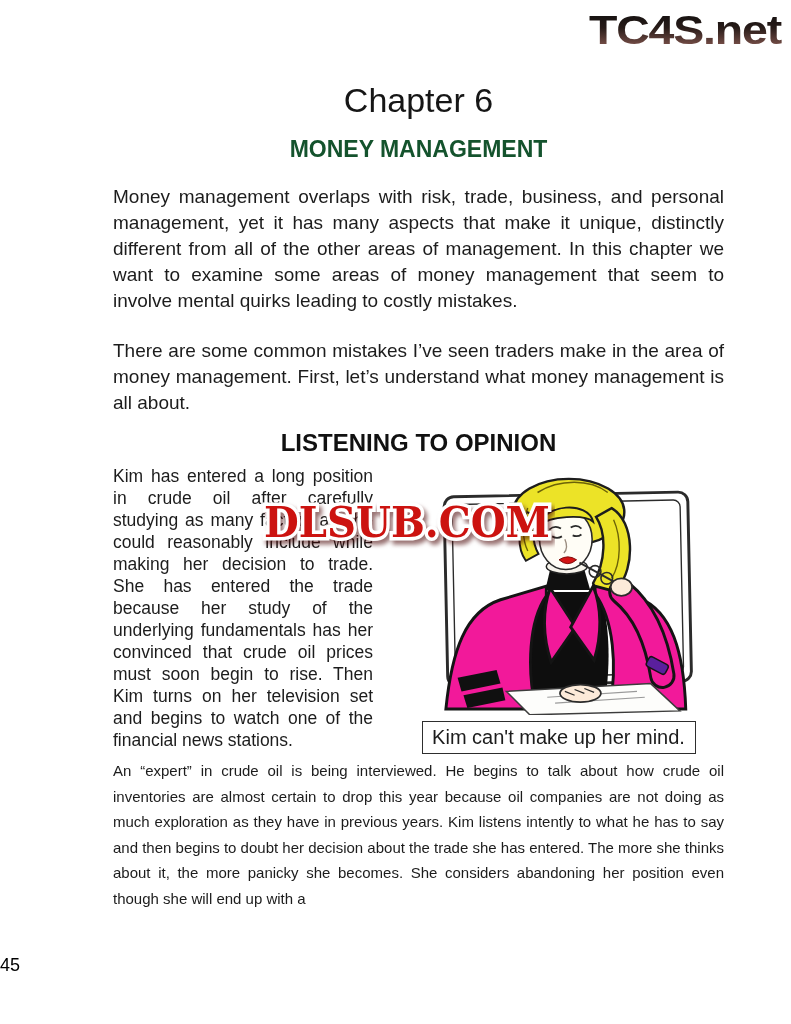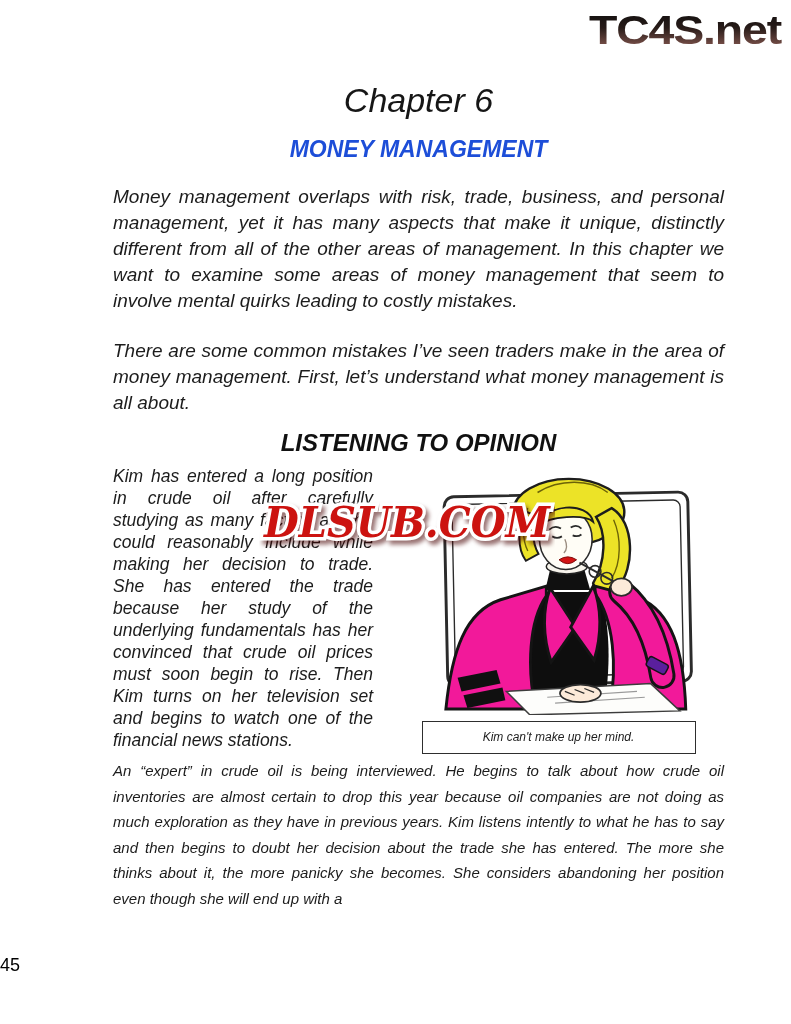--- a/index.html
+++ b/index.html
@@ -4,32 +4,32 @@
 <style>
   html,body{margin:0;padding:0;background:#ffffff;}
   .page{
     position:relative;
     width:791px;height:1024px;
     background:#ffffff;
     font-family:"Liberation Sans",sans-serif;
     color:#1c1c1c;
     overflow:hidden;
   }
-  .content{padding:80px 67px 0 113px;font-style:italic;}
+  .content{padding:80px 67px 0 113px;}
 
   
   .tc4s{position:absolute;top:6px;right:6px;}
 
   h1.chapter-title{
     margin:0;font-size:34px;font-weight:400;line-height:40px;
     text-align:center;color:#161616;
   }
   h2.chapter-subtitle{
     margin:16px 0 4px 0;font-size:23px;font-weight:bold;line-height:26px;
-    text-align:center;color:#1d4ed8;
+    text-align:center;color:#14532d;
   }
   p.body-par{
     margin:24px 0 0 0;font-size:19px;line-height:26px;
     text-align:justify;color:#1c1c1c;
   }
   p.body-par.p2{margin-top:22px;}
   h3.section-heading{
     margin:15px 0 0 0;font-size:24px;font-weight:bold;line-height:24px;
     text-align:center;color:#111;
   }
@@ -48,21 +48,21 @@
     margin-left:6px;margin-right:-14px;
     display:flex;flex-direction:column;align-items:center;
   }
   .figure-col svg.illustration{display:block;width:312px;height:250px;}
   .caption-box{
     margin-top:6px;
     width:264px;
     border:1.5px solid #2e2e2e;
     padding:6px 4px;
     text-align:center;
-    font-size:12px;line-height:19px;color:#1c1c1c;
+    font-size:20px;line-height:19px;color:#1c1c1c;
     background:#fff;
   }
   p.body-par.continuation{margin-top:4px;font-size:15px;line-height:25.5px;}
 
   
   .dlsub{position:absolute;left:146px;top:30px;pointer-events:none;}
 
   .page-number{
     position:absolute;left:0;right:0;bottom:48px;
     text-align:left;font-size:18px;color:#000000;

